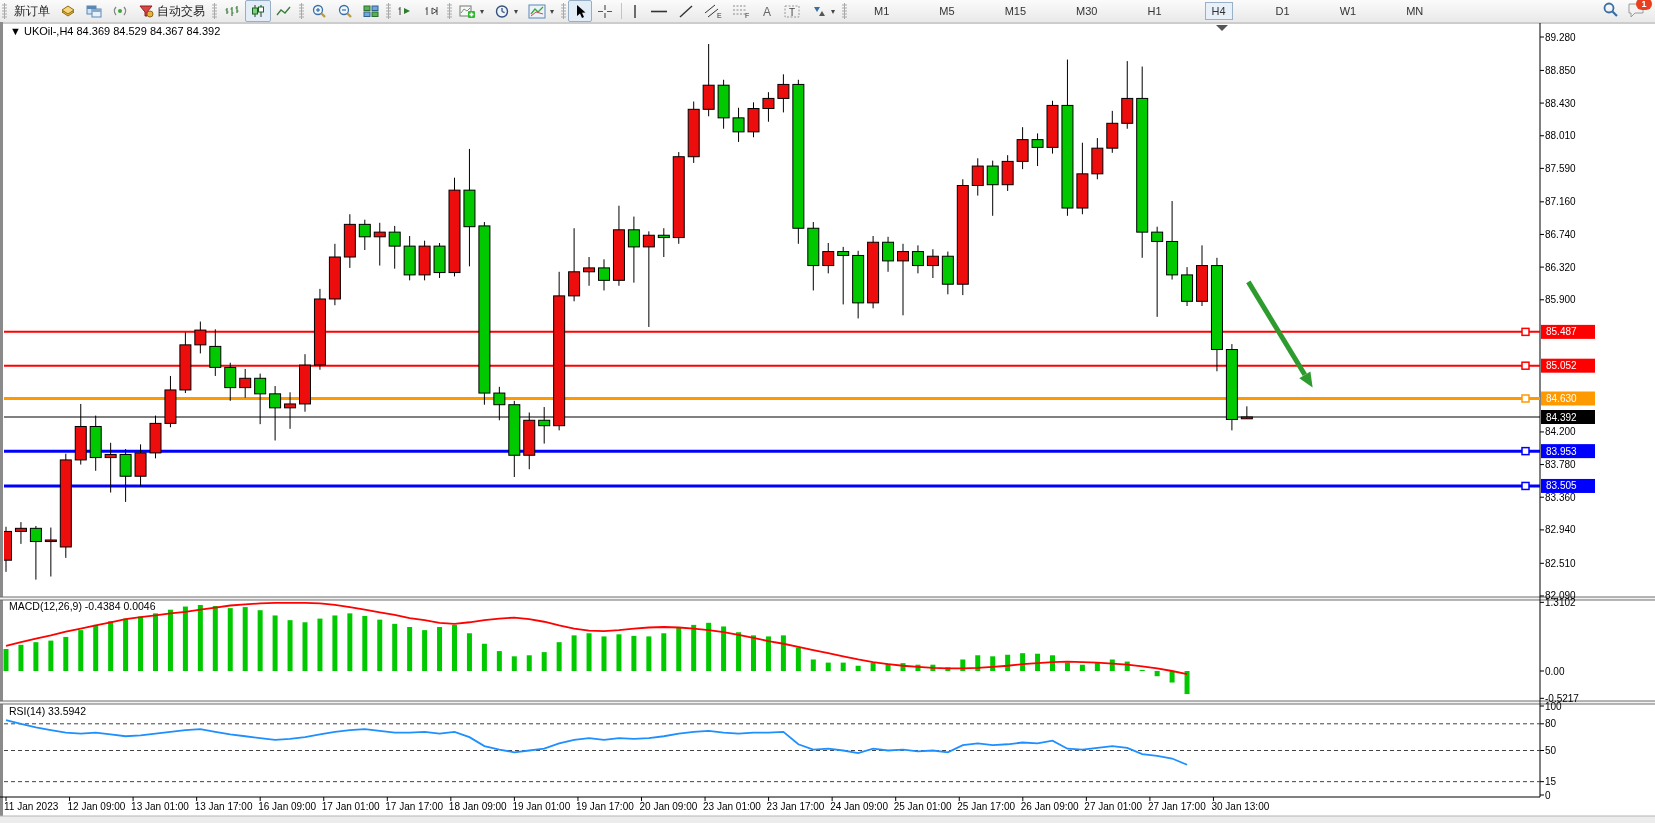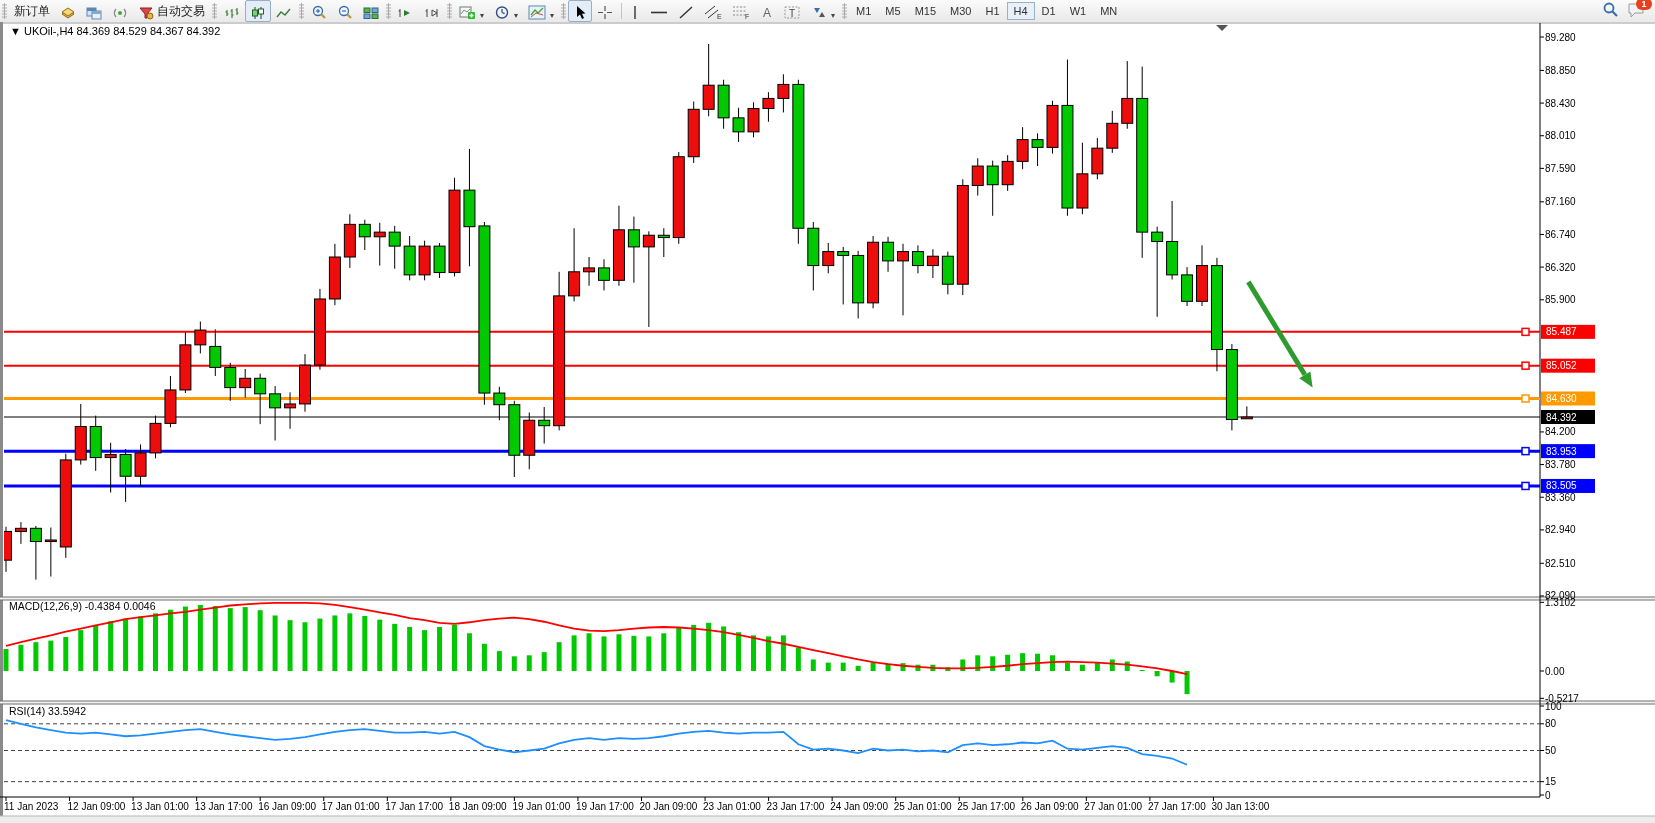--- a/index.html
+++ b/index.html
@@ -5,25 +5,25 @@
   html,body{margin:0;padding:0;background:#fff;width:1655px;height:823px;overflow:hidden;
     font-family:"Liberation Sans",sans-serif;-webkit-font-smoothing:antialiased;}
   
   #toolbar{position:absolute;left:0;top:0;width:1655px;height:22px;
     background:linear-gradient(#fbfbfb,#e9e9e9);border-bottom:1px solid #b8b8b8;
     display:flex;align-items:center;font-size:12px;color:#222;}
   .grip{width:5px;height:16px;margin:0 2px;
     background-image:radial-gradient(circle,#a9a9a9 1px,transparent 1.2px);
     background-size:3px 3px;background-position:center;}
   .tb-sep{width:1px;height:16px;background:#c4c4c4;margin:0 3px;}
-  .tb-btn{display:flex;align-items:flex-end;gap:3px;padding:1px 4px;height:18px;border:1px solid transparent;border-radius:2px;cursor:default;}
+  .tb-btn{display:flex;align-items:center;gap:3px;padding:1px 4px;height:18px;border:1px solid transparent;border-radius:2px;cursor:default;}
   .tb-btn.pressed{border:1px solid #97aec4;background:#e3edf8;}
   .tb-btn svg{display:block;}
   .caret{font-size:8px;color:#444;margin-left:1px;}
-  .tf-btn{padding:2px 6px;font-size:11px;color:#333;border:1px solid transparent;margin:0 0;}
+  .tf-btn{padding:2px 6px;font-size:11px;color:#333;border:1px solid transparent;margin:0 18px;}
   .tf-btn.active{border:1px solid #9ab0c6;background:#e8f0fa;}
   #tb-right{margin-left:auto;display:flex;align-items:center;margin-right:10px;gap:8px;}
   #chat-wrap{position:relative;}
   #chat-badge{position:absolute;top:-4px;right:-7px;min-width:12px;height:12px;border-radius:7px;
     background:#e93f1e;color:#fff;font-size:9px;line-height:12px;text-align:center;padding:0 2px;font-weight:bold;}
   
   #chart-wrap{position:absolute;left:0;top:22px;width:1655px;height:801px;background:#fff;}
   #chart-svg{position:absolute;left:0;top:0;}
   text{font-family:"Liberation Sans",sans-serif;}
   .axis-txt{font-size:10px;fill:#000;}

